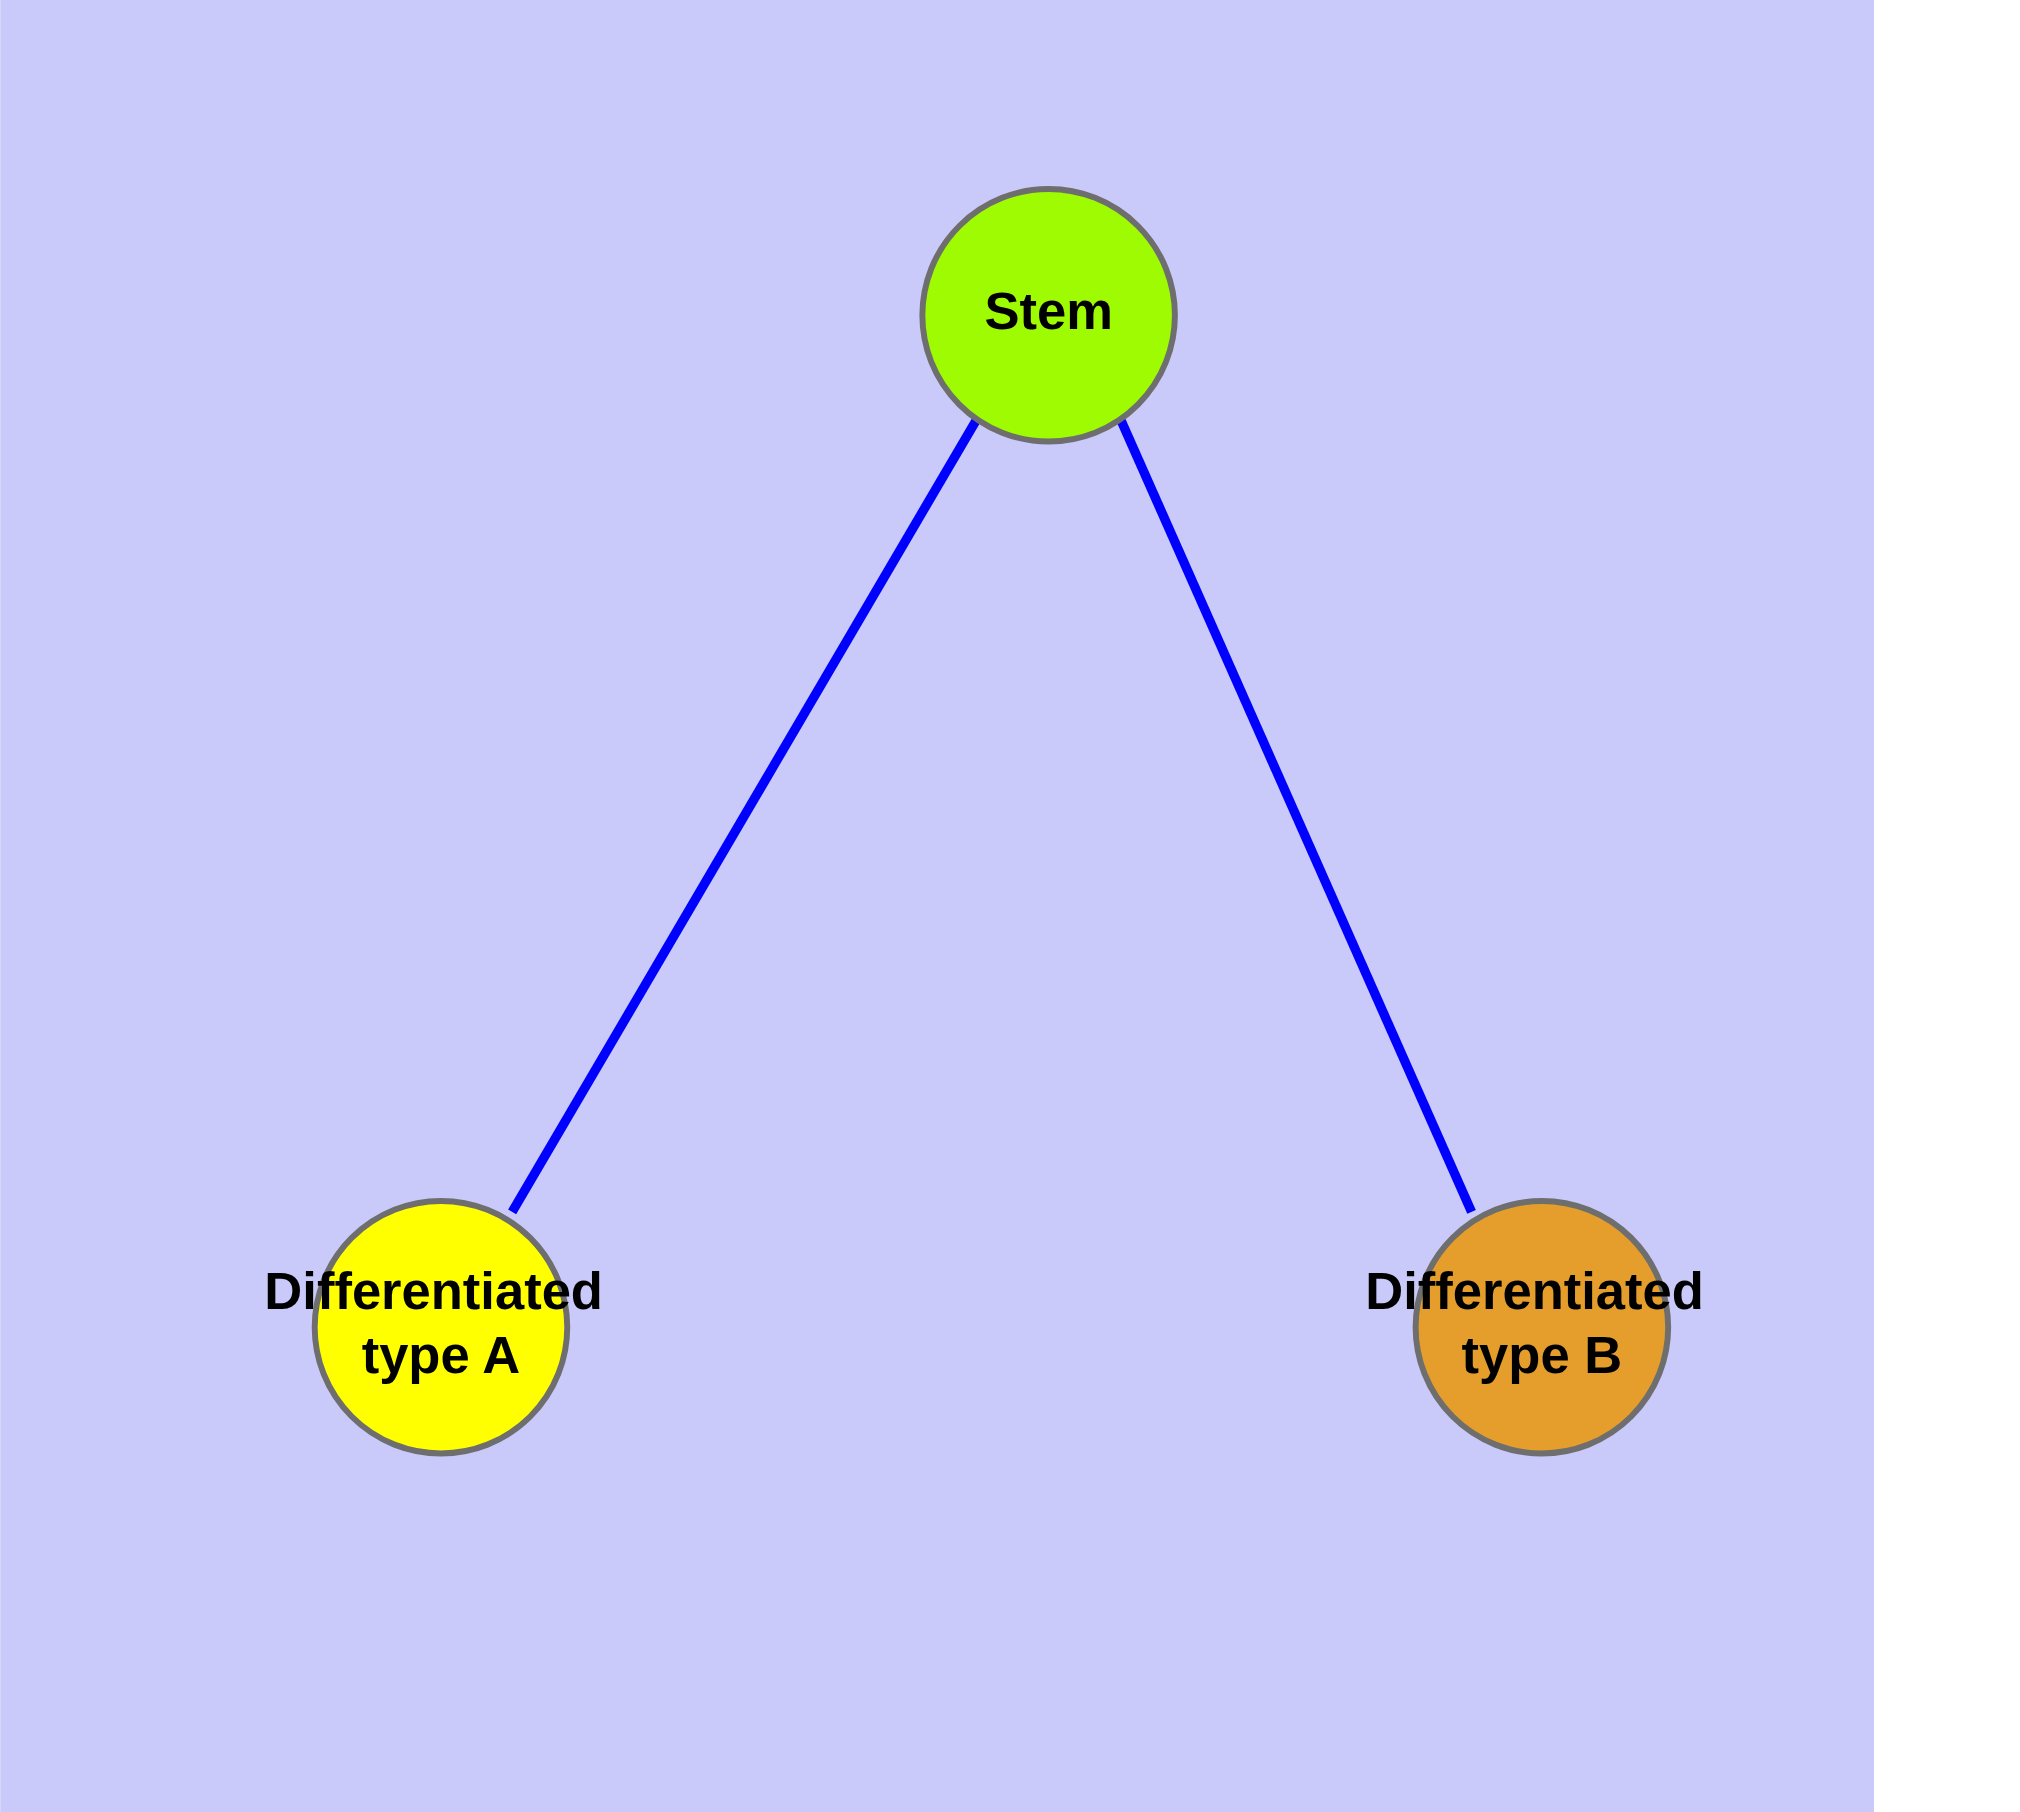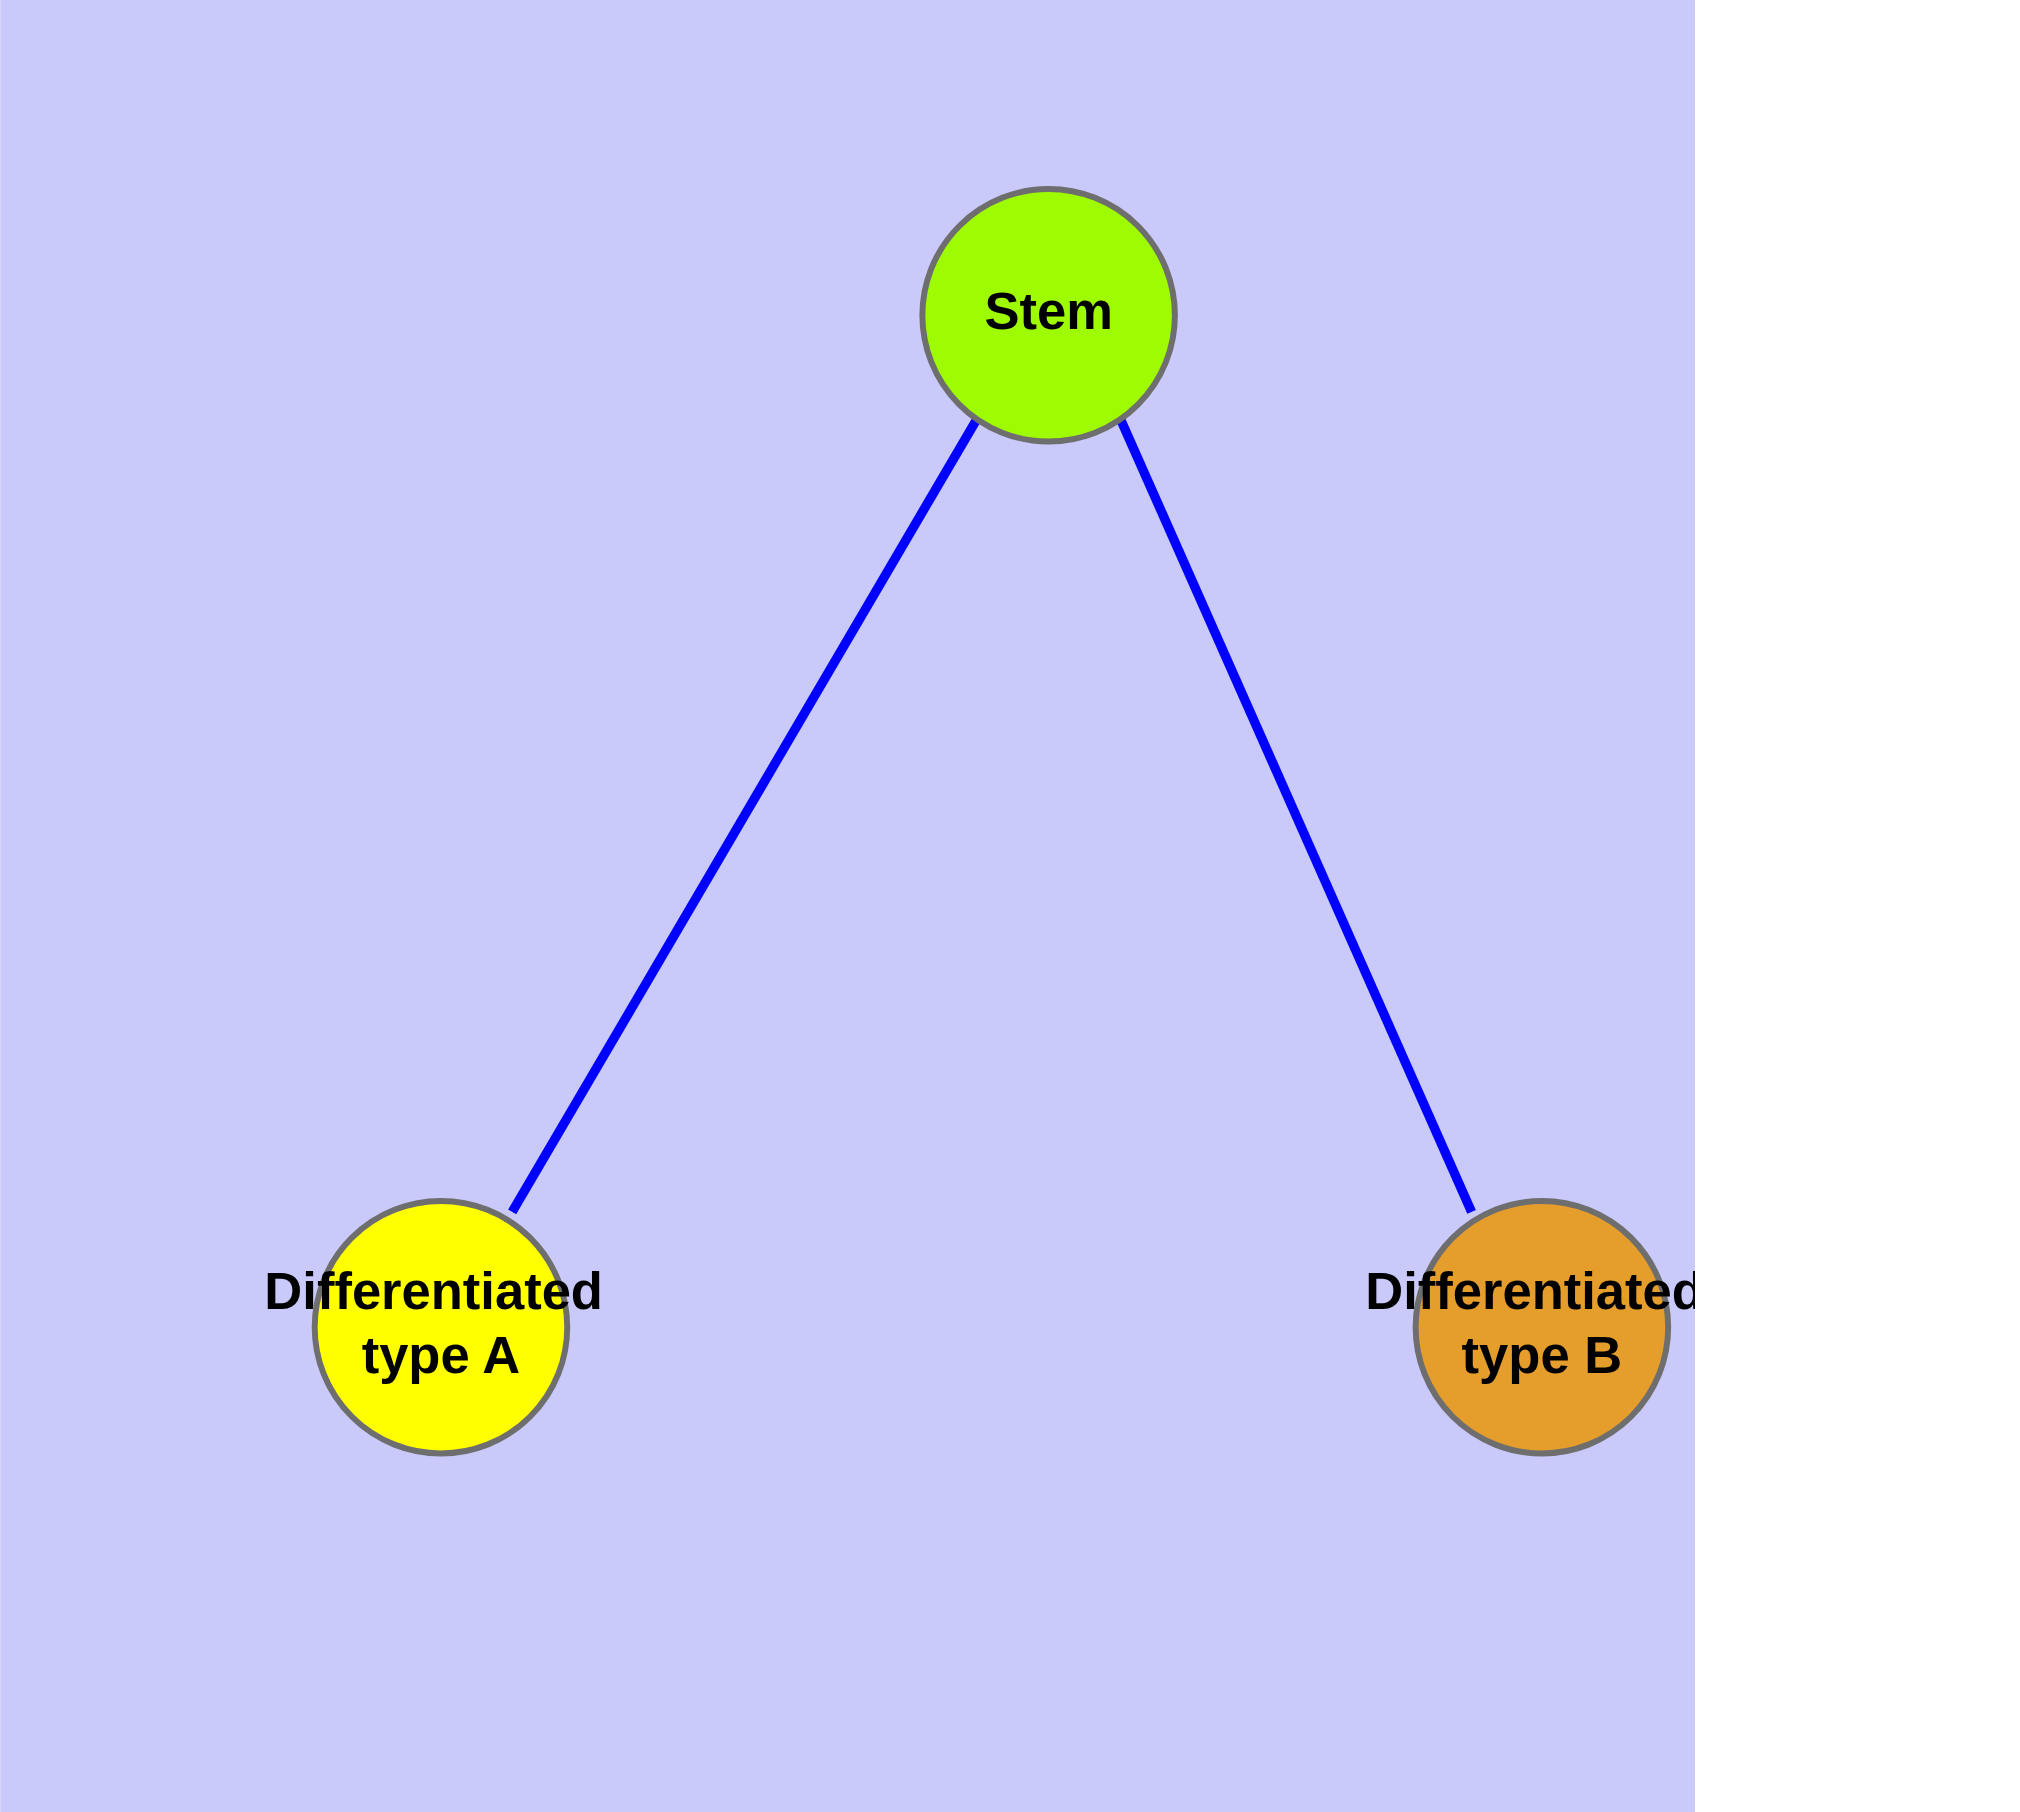--- a/index.html
+++ b/index.html
@@ -33,21 +33,21 @@
   .node-circle {
     stroke: #6e6e6e;
   }
   .edge-line {
     stroke-linecap: butt;
   }
 </style>
 </head>
 <body>
 
-<div id="canvas" style="width: 1695px; height: 1812px;">
+<div id="canvas" style="width: 1874px; height: 1812px;">
   <svg id="graph-svg" viewBox="0 0 2384 2138" xmlns="http://www.w3.org/2000/svg">
 
     <rect id="bg-rect" x="0" y="0" width="2384" height="2138" fill="#c9c9fa"></rect>
 
     <g id="edges-group">
       <line class="edge-line" id="edge-stem-to-a" x1="1152" y1="495" x2="604" y2="1430" stroke="#0000ff" stroke-width="11"></line>
       <line class="edge-line" id="edge-stem-to-b" x1="1322" y1="495" x2="1736" y2="1430" stroke="#0000ff" stroke-width="11"></line>
     </g>
 
     <g id="nodes-group">

